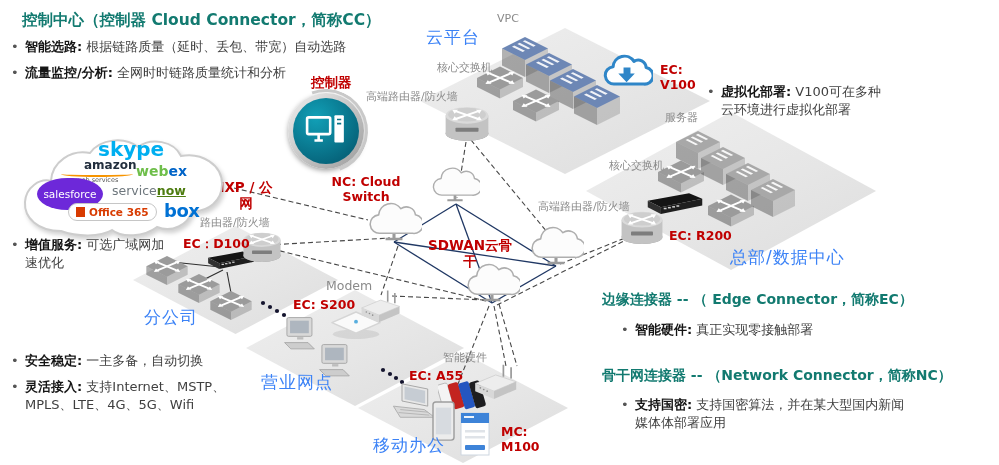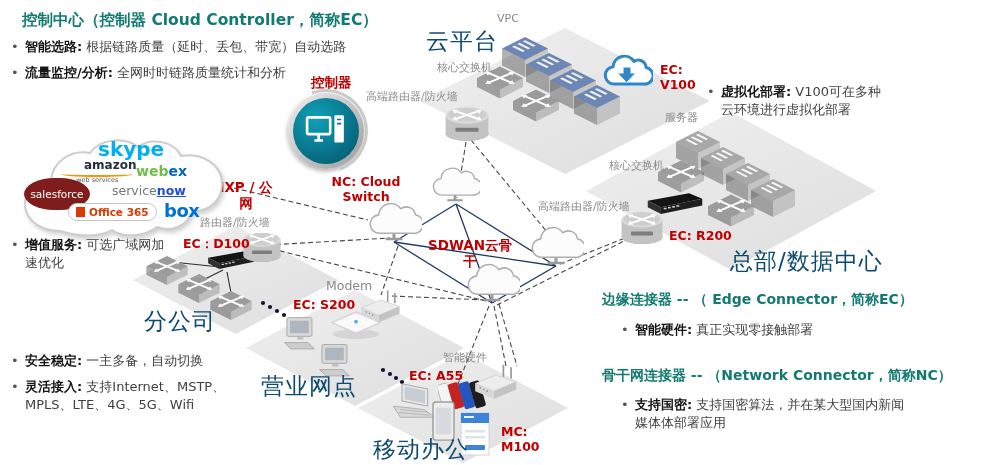--- a/index.html
+++ b/index.html
@@ -11,21 +11,21 @@
     background:linear-gradient(155deg,#efefef 0%,#e6e6e6 55%,#dddddd 100%);}
   
   svg.lines{position:absolute;left:0;top:0;z-index:2;pointer-events:none;}
   
   .dev{position:absolute;z-index:3;}
   .server-blue{color:#6d87b5;}
   .server-gray{color:#a8a8a8;}
   .switch-gray{color:#9b9b9b;}
   
   .lbl{position:absolute;z-index:4;white-space:nowrap;}
-  .site{font-size:23px;color:#0c4a6e;letter-spacing:1px;text-align:center;}
+  .site{font-size:17px;color:#3b82f6;letter-spacing:1px;text-align:center;}
   .dev-lbl{font-size:11px;color:#8a8a8a;}
   .red{font-size:12.5px;font-weight:bold;color:#C00000;}
   .red.two{white-space:normal;line-height:1.2;text-align:center;}
   .red.big{font-size:13.5px;}
   
   .panel{position:absolute;z-index:5;}
   .main-title{color:#127a70;font-weight:bold;font-size:15.5px;}
   .teal-h{color:#127a70;font-weight:bold;font-size:14px;}
   .bullets{font-size:13px;color:#3f3f3f;line-height:1.4;}
   .bullet{position:relative;padding-left:17px;margin-bottom:8px;}
@@ -44,25 +44,25 @@
   .saas svg{position:absolute;left:0;top:0;filter:drop-shadow(2px 3px 2px rgba(0,0,0,.18));}
   .logo{position:absolute;z-index:6;white-space:nowrap;}
   .lg-skype{left:82px;top:3px;font-size:20px;font-weight:bold;color:#00aff0;}
   .lg-amazon{left:42px;top:25px;text-align:center;line-height:1;}
   .lg-amazon .am1{font-size:12px;font-weight:bold;color:#232f3e;display:block;margin-left:26px;}
   .lg-amazon .swoosh{display:block;height:4px;border-bottom:2px solid #f79400;border-radius:0 0 60% 60%;margin:0 3px;}
   .lg-amazon .am2{font-size:6.5px;color:#555;display:block;}
   .lg-webex{left:112px;top:29px;font-size:14px;font-weight:bold;}
   .lg-webex .wx1{color:#6ebe4a;margin-left:8px;}
   .lg-webex .wx2{color:#0064c8;}
-  .lg-sf{left:8px;top:44px;width:66px;height:32px;background:#7f1d1d;border-radius:55% 55% 55% 55%/60% 60% 60% 60%;
+  .lg-sf{left:21px;top:44px;width:66px;height:32px;background:#6d28d9;border-radius:55% 55% 55% 55%/60% 60% 60% 60%;
     display:flex;align-items:center;justify-content:center;color:#fff;font-size:10.5px;}
   .lg-sn{left:96px;top:49px;font-size:12.5px;}
   .lg-sn .sn1{color:#6e777d;}
-  .lg-sn .sn2{color:#1d4ed8;font-weight:bold;text-decoration:underline;}
+  .lg-sn .sn2{color:#4d7c0f;font-weight:bold;text-decoration:underline;}
   .lg-office{left:52px;top:69px;background:#fff;border:1px solid #c6c6c6;border-radius:11px;
     padding:2px 7px;display:flex;align-items:center;gap:4px;font-size:10.5px;color:#d83b01;font-weight:bold;}
   .lg-office .osq{width:9px;height:10px;background:#d83b01;display:inline-block;}
   .lg-box{left:148px;top:66px;font-size:18px;font-weight:bold;color:#0071d4;letter-spacing:-.5px;}
 </style>
 </head>
 <body>
 
 <div class="stage">
 
@@ -409,21 +409,21 @@
     <span class="logo lg-sn">
       <span class="sn1">service</span><span class="sn2">now</span>
     </span>
     <span class="logo lg-office">
       <span class="osq"></span>
       <span>Office 365</span>
     </span>
     <span class="logo lg-box">box</span>
   </div>
 
-  <div class="panel main-title" style="left:22px;top:10px;width:360px">控制中心（控制器 Cloud Controller，简称EC）</div>
+  <div class="panel main-title" style="left:22px;top:10px;width:360px">控制中心（控制器 Cloud Connector，简称CC）</div>
 
   <div class="panel bullets" style="left:8px;top:38px;width:348px">
     <div class="bullet">
       <b>智能选路:</b><span> 根据链路质量（延时、丢包、带宽）自动选路</span>
     </div>
     <div class="bullet" style="width:300px">
       <b>流量监控/分析:</b><span> 全网时时链路质量统计和分析</span>
     </div>
   </div>
 

